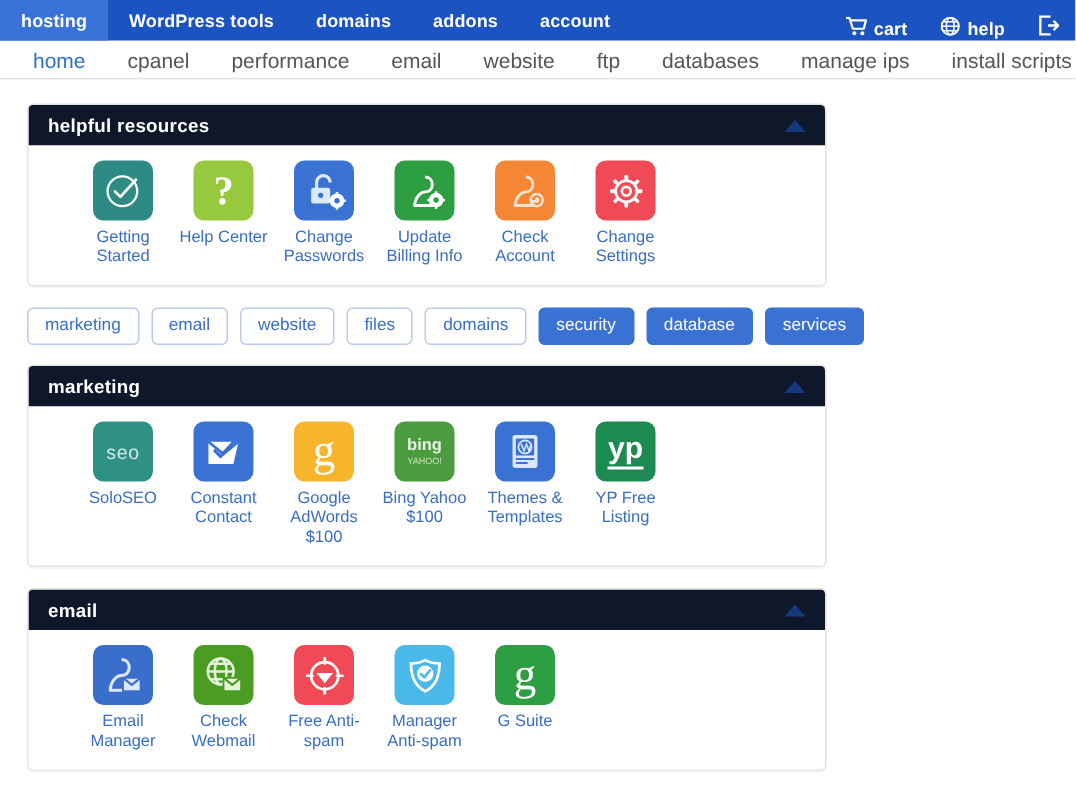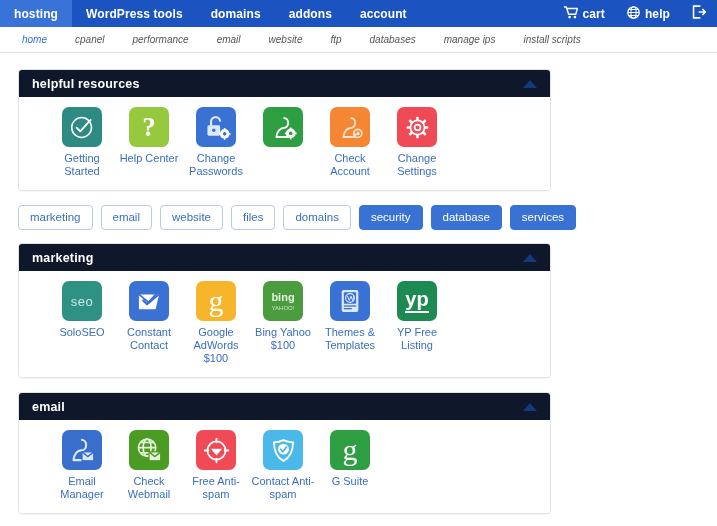--- a/index.html
+++ b/index.html
@@ -32,46 +32,45 @@
     font-size: 12px;
     font-weight: bold;
     letter-spacing: .1px;
     white-space: nowrap;
     cursor: pointer;
   }
   .topnav-item.active { background: #3a73d8; }
   .topnav-right {
     margin-left: auto;
     display: flex;
-    align-items: center;
+    align-items: flex-end;
   }
   .topnav-right .topnav-item { padding: 0 11px; font-weight: bold; }
   .ico-inline {
     display: inline-block;
     vertical-align: middle;
     margin-right: 5px;
   }
 
   
   .subnav {
     height: 26px;
     background: #ffffff;
     border-bottom: 1px solid #e0e0e0;
     display: flex;
     align-items: center;
     padding-left: 18px;
     box-sizing: border-box;
   }
   .subnav-item {
-    font-size: 10px;
+    font-size: 14px;
     color: #555555;
     padding: 0 14px;
     white-space: nowrap;
     cursor: pointer;
-    font-style: italic;
   }
   .subnav-item:first-child { padding-left: 4px; }
   .subnav-item.active { color: #2f6fd0; }
 
   
   .page {
     padding: 16px 0 0 0;
     background: #ffffff;
   }
 
@@ -296,20 +295,21 @@
                 <circle cx="5.5" cy="5.5" r="2" fill="#2e9e42"></circle>
                 <g fill="#fff">
                     <rect x="4.6" y="-1" width="1.8" height="3"></rect>
                     <rect x="4.6" y="9" width="1.8" height="3"></rect>
                     <rect x="-1" y="4.6" width="3" height="1.8"></rect>
                     <rect x="9" y="4.6" width="3" height="1.8"></rect>
                   </g>
               </g>
             </svg>
           </div>
+          <div class="tile-label">Update Billing Info</div>
         </div>
 
         <div class="tile">
           <div class="tile-icon" style="background:#f58634">
             <svg width="29" height="29" viewBox="0 0 32 32">
               <path d="M16 5.5c3.2 0 5.2 2.4 5.2 5.6 0 3.2-2.3 5.4-5.2 5.4-2.2 0-3.6 1-5 2.6-1.6 1.9-2.6 4.4-2.8 7.4h15.6" fill="none" stroke="#fde3cd" stroke-width="2.1" stroke-linejoin="round"></path>
               <g transform="translate(18.5,17)">
                 <circle cx="5.5" cy="5.5" r="5.4" fill="#fde3cd"></circle>
                 <path d="M2.8 5.5a2.8 2.8 0 1 1 1 2.2" fill="none" stroke="#f58634" stroke-width="1.5"></path>
                 <path d="M2.3 2.9l.6 2.6 2.5-.6z" fill="#f58634"></path>
@@ -472,21 +472,21 @@
         </div>
 
         <div class="tile">
           <div class="tile-icon" style="background:#4ab8e8">
             <svg width="29" height="29" viewBox="0 0 32 32">
               <path d="M16 4.5c3.8 2 7.5 2.5 10.5 2.5 0 10-3.5 17-10.5 20.5C9 24 5.5 17 5.5 7c3 0 6.7-.5 10.5-2.5z" fill="none" stroke="#fff" stroke-width="2"></path>
               <circle cx="16" cy="14.5" r="6" fill="#fff"></circle>
               <path d="M12.8 14.6l2.5 2.6 4.2-5.2" fill="none" stroke="#4ab8e8" stroke-width="1.9" stroke-linecap="round" stroke-linejoin="round"></path>
             </svg>
           </div>
-          <div class="tile-label">Contact Anti-spam</div>
+          <div class="tile-label">Manager Anti-spam</div>
         </div>
 
         <div class="tile">
           <div class="tile-icon" style="background:#2e9e42">
             <span class="glyph-text" style="font-size:30px;font-family:'Liberation Serif',serif;font-weight:normal;color:#fff;">g</span>
           </div>
           <div class="tile-label">G Suite</div>
         </div>
 
       </div>

